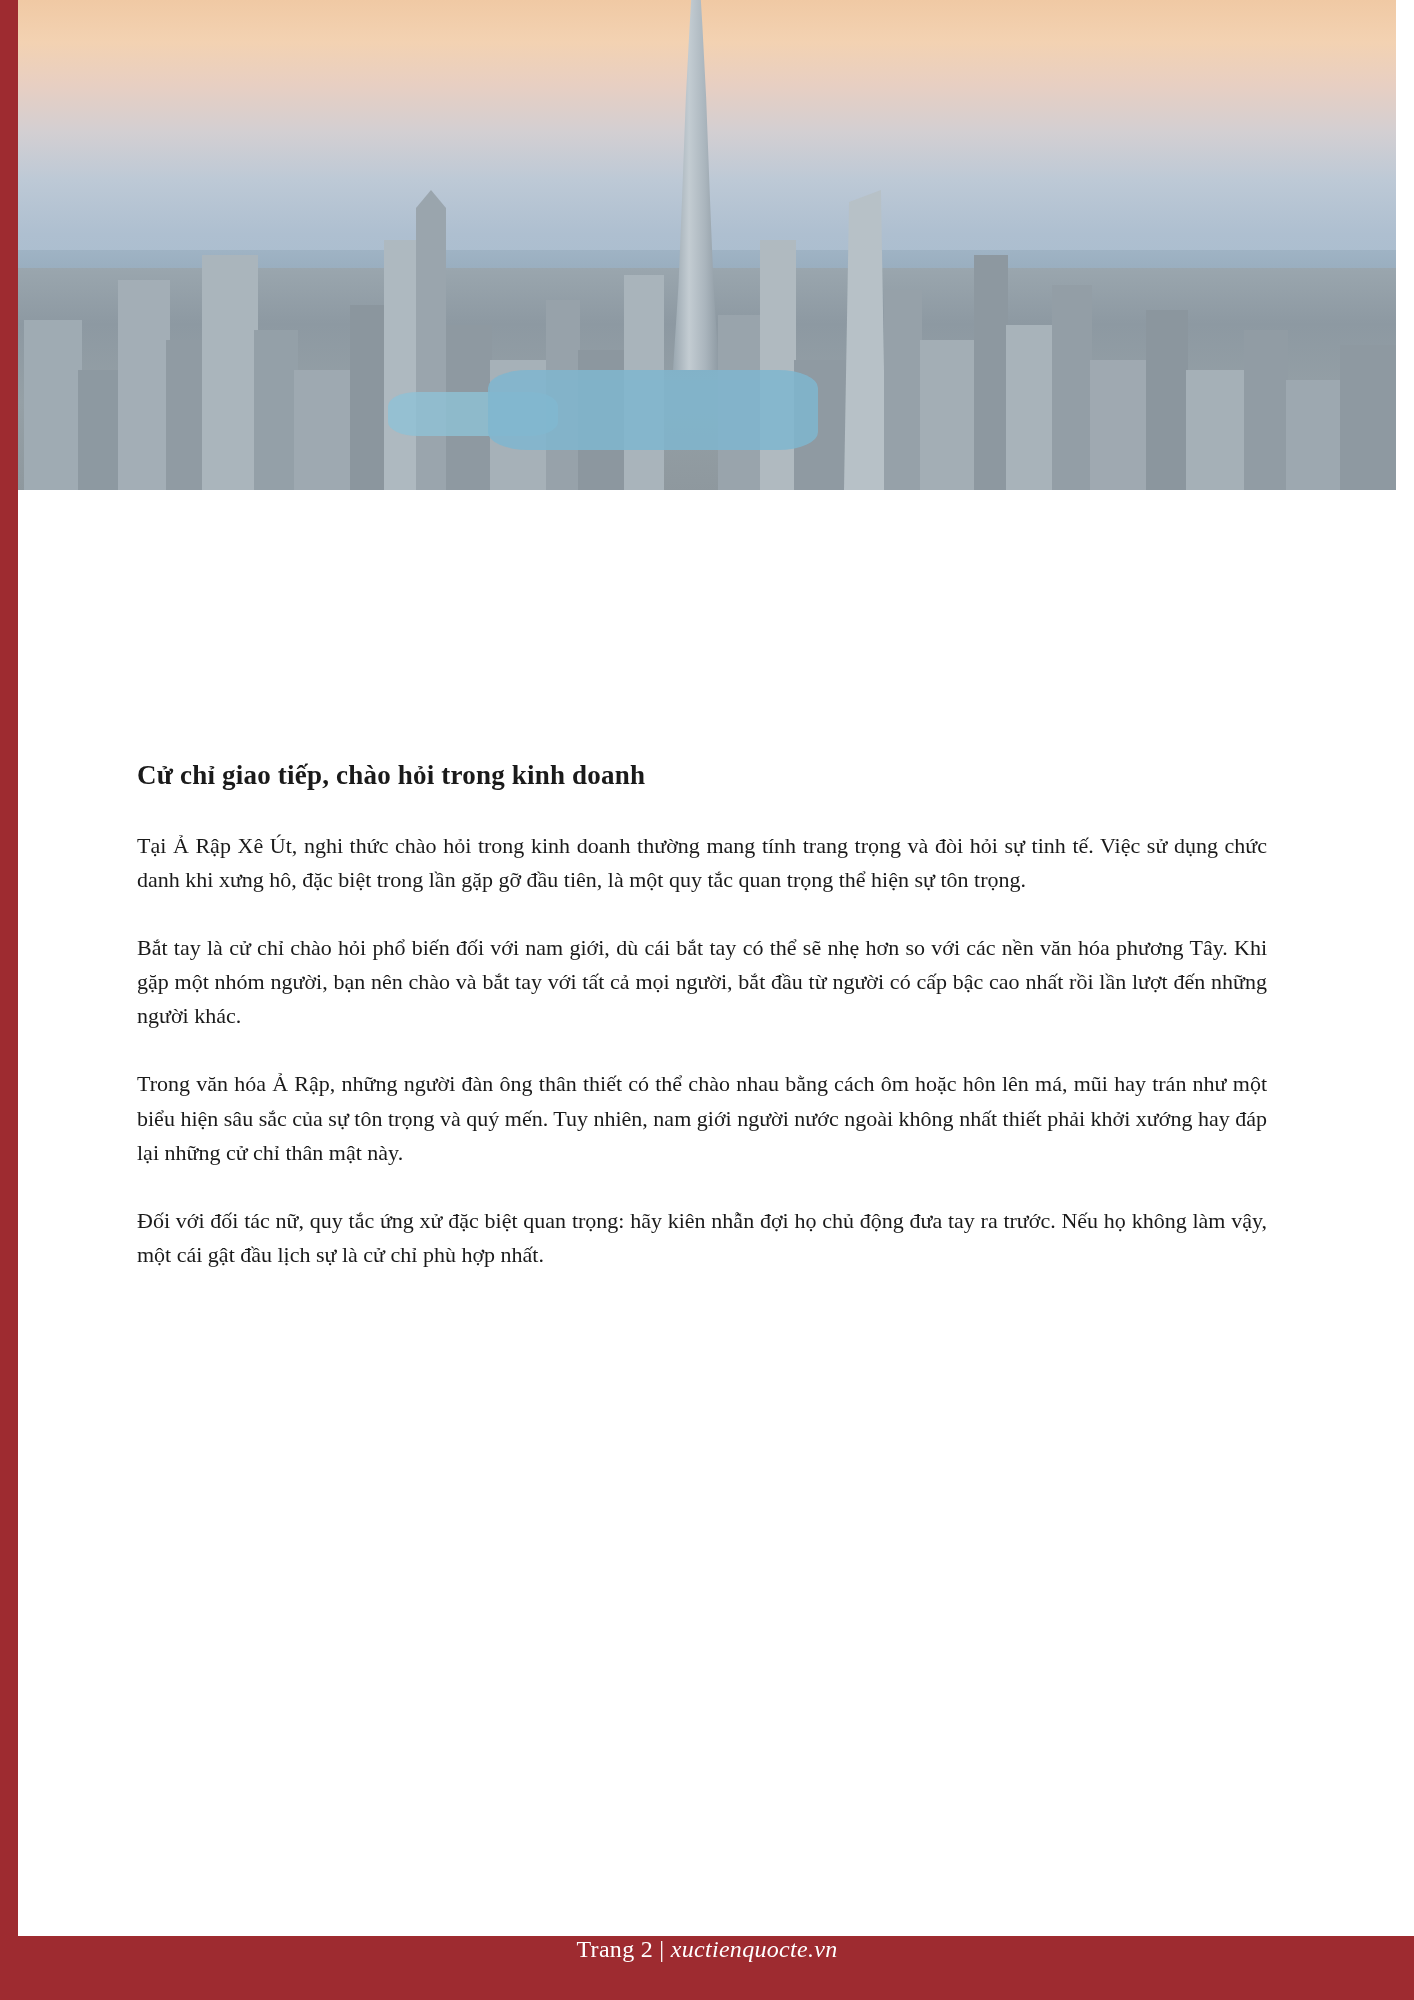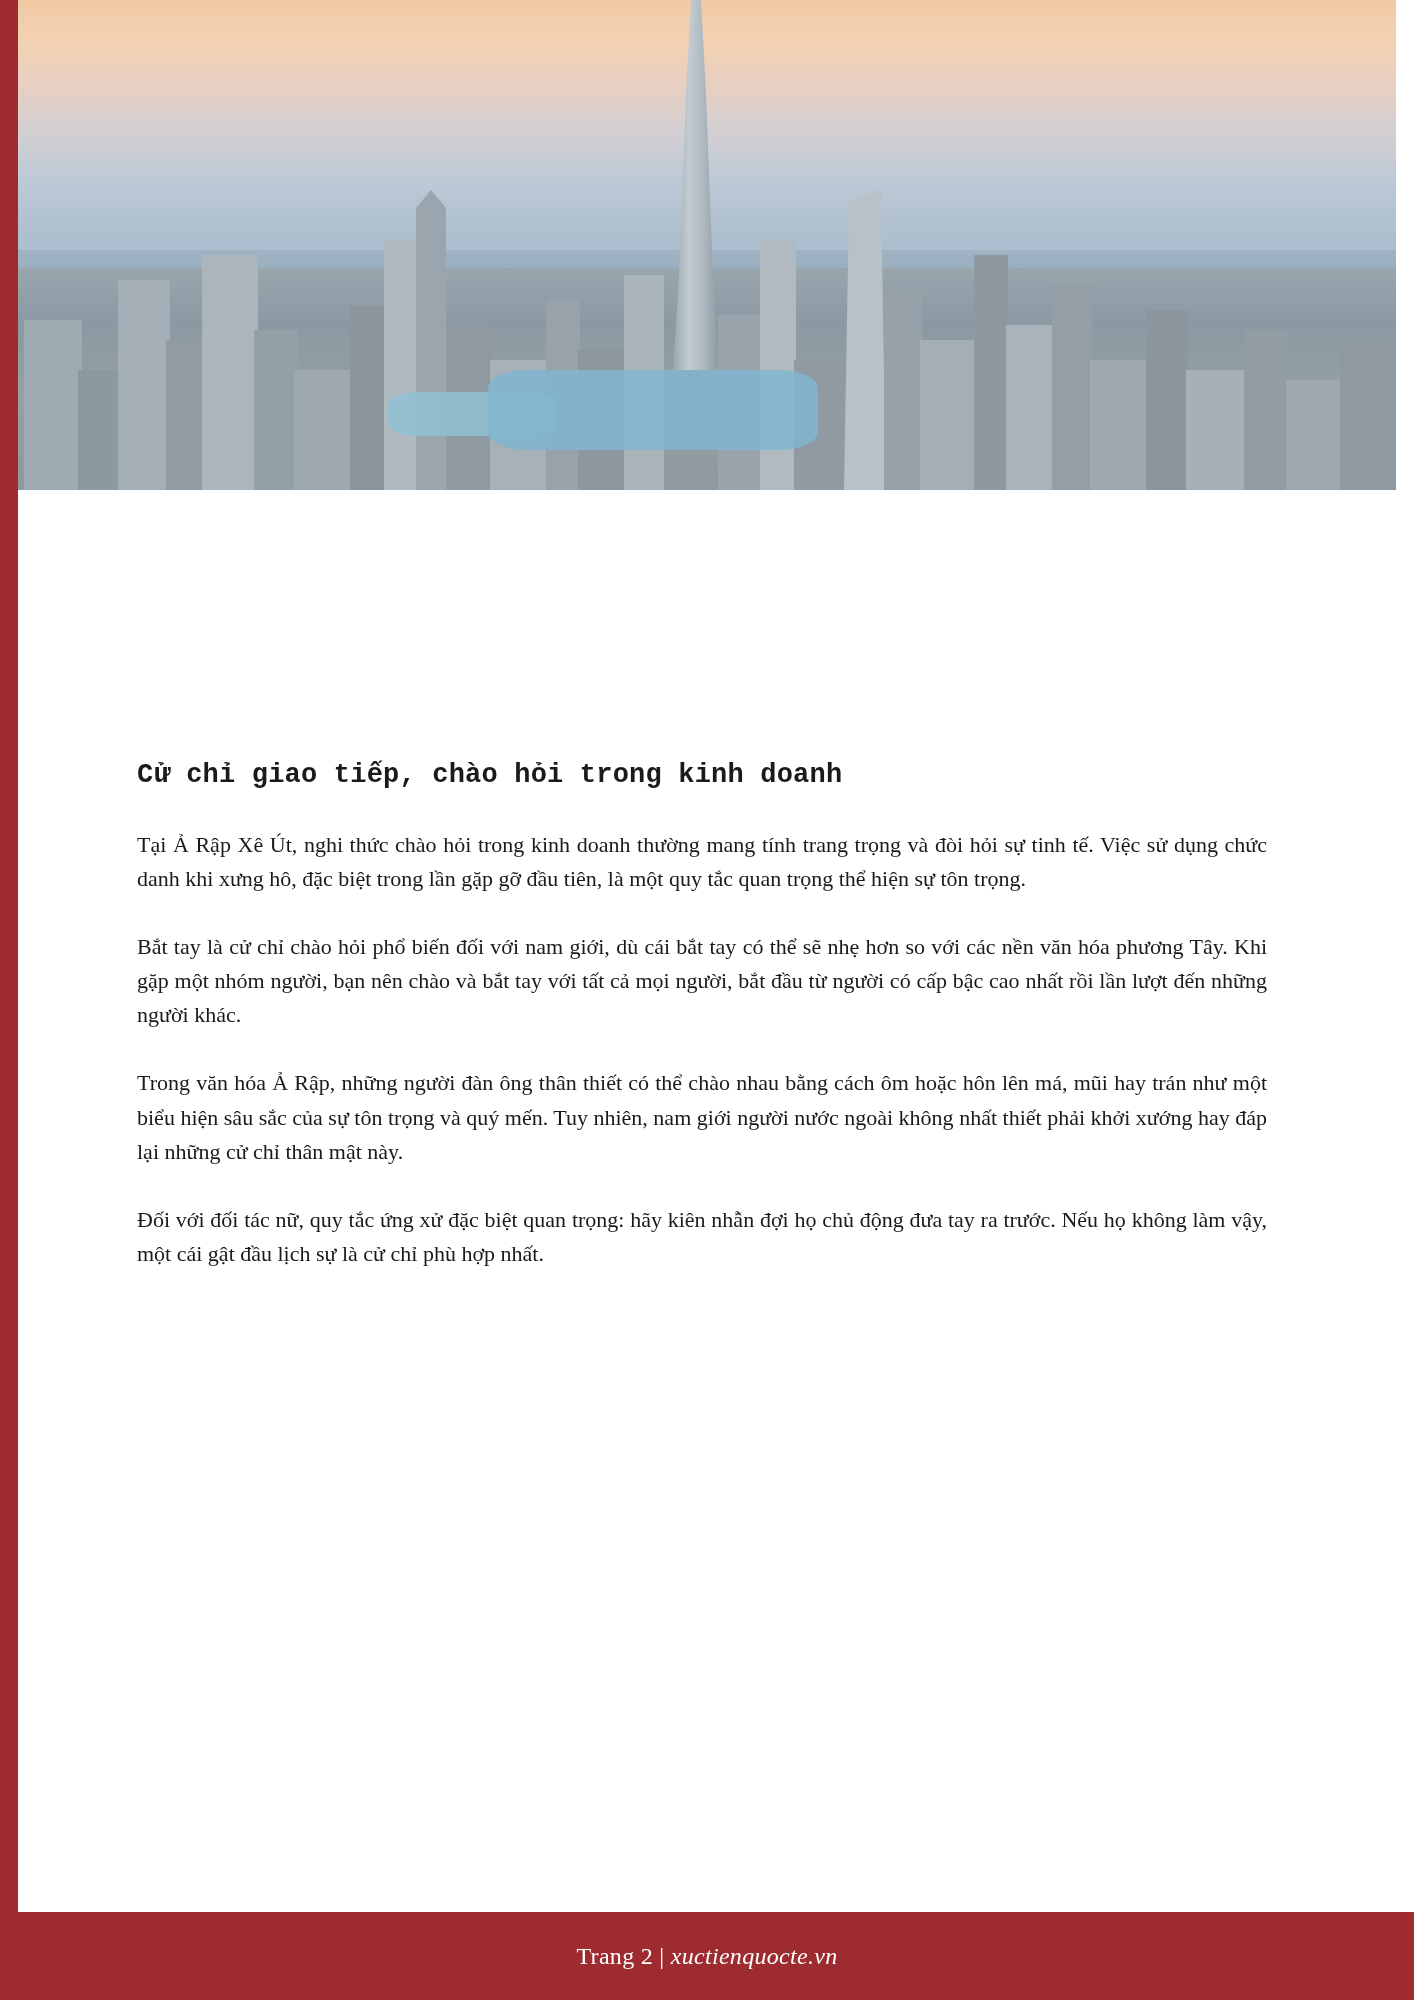--- a/index.html
+++ b/index.html
@@ -114,21 +114,21 @@
   }
 
   
   .content {
     position: absolute;
     left: 137px;
     top: 760px;
     width: 1130px;
   }
   .doc-heading {
-    font-family: Liberation Mono, monospace;
+    font-family: Liberation Serif, serif;
     font-weight: bold;
     font-size: 27px;
     color: #1a1a1a;
     margin: 0 0 38px 0;
     letter-spacing: .2px;
   }
   .doc-para {
     font-family: "Liberation Serif", serif;
     font-size: 22px;
     line-height: 1.55;
@@ -138,24 +138,24 @@
     text-justify: inter-word;
   }
   .doc-para:last-child { margin-bottom: 0; }
 
   
   .footer {
     position: absolute;
     left: 0;
     bottom: 0;
     width: 1414px;
-    height: 88px;
+    height: 64px;
     background: #9e2b30;
     display: flex;
-    align-items: center;
+    align-items: flex-start;
     justify-content: center;
   }
   .footer-text {
     color: #ffffff;
     font-family: "Liberation Serif", serif;
     font-size: 24px;
     letter-spacing: .3px;
   }
   .footer-text .site {
     font-style: italic;

